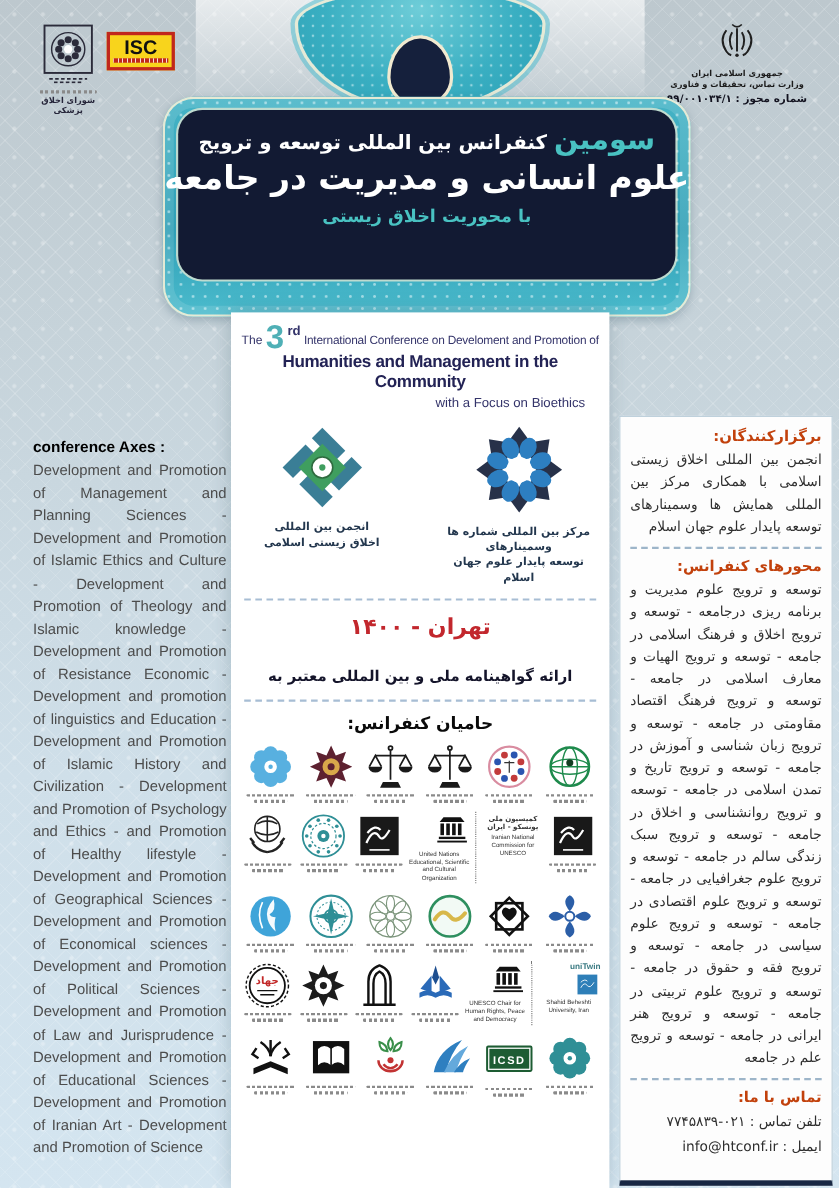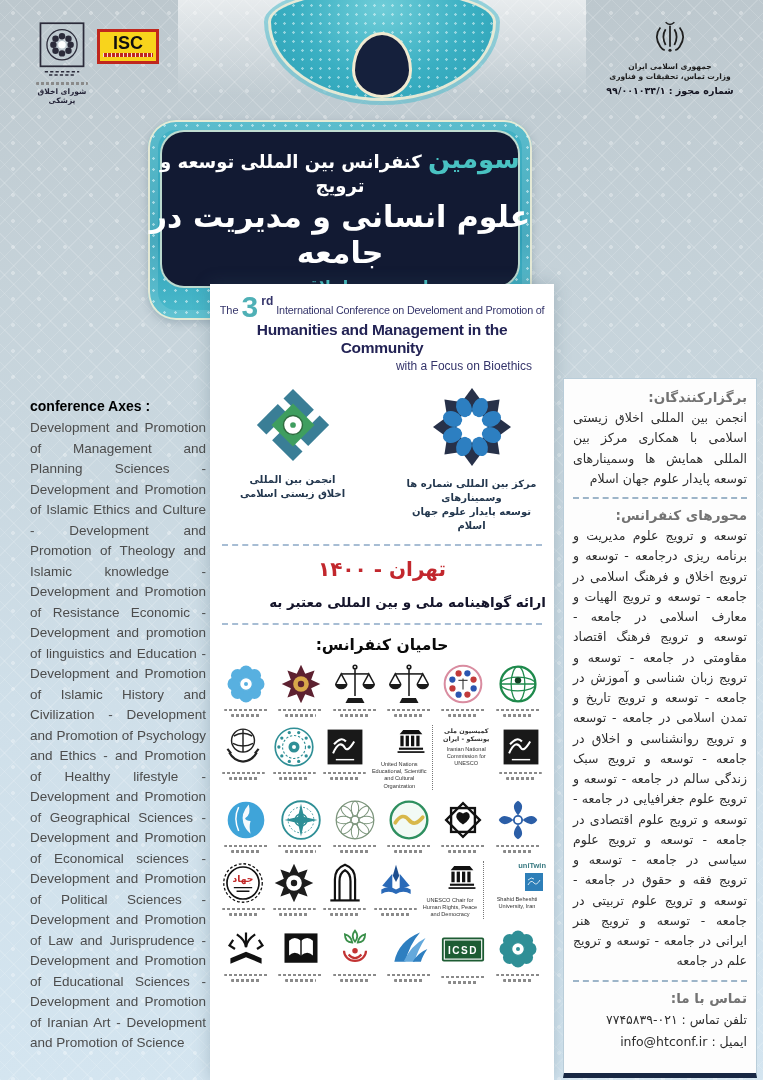--- a/index.html
+++ b/index.html
@@ -32,23 +32,23 @@
   
   .medallion{position:absolute;left:271px;top:-8px;width:222px;height:106px;
     background:radial-gradient(ellipse at 50% 15%,#6fcdd8 0%,#3aafc2 55%,#2b9fb4 100%);
     border-radius:48% 48% 50% 50% / 28% 28% 72% 72%;
     box-shadow:0 0 0 3px rgba(244,238,214,.85),0 0 0 7px rgba(78,188,204,.55);}
   .medallion::before{content:"";position:absolute;inset:0;border-radius:inherit;
     background-image:radial-gradient(rgba(240,252,253,.5) 1px,transparent 1.5px);background-size:9px 9px;}
   .medallion::after{content:"";position:absolute;left:50%;top:40px;transform:translateX(-50%);
     width:54px;height:60px;background:#15203c;border:3px solid #f1ead0;
     border-radius:50% 50% 50% 50% / 58% 58% 42% 42%;}
-  .frame{position:absolute;left:148px;top:88px;width:384px;height:200px;border-radius:28px;
+  .frame{position:absolute;left:148px;top:88px;width:480px;height:200px;border-radius:28px;
     background:linear-gradient(180deg,#45b4c6,#2f9fb6 60%,#4cbccd);
-    box-shadow:inset 0 0 0 2px rgba(244,238,214,.9),inset 0 0 0 10px rgba(255,255,255,.12),0 3px 8px rgba(40,70,90,.25);margin-top:32px;}
+    box-shadow:inset 0 0 0 2px rgba(244,238,214,.9),inset 0 0 0 10px rgba(255,255,255,.12),0 3px 8px rgba(40,70,90,.25);}
   .frame::before{content:"";position:absolute;inset:0;border-radius:inherit;
     background-image:radial-gradient(rgba(236,250,252,.55) 1px,transparent 1.5px);background-size:11px 11px;}
   .navy{position:absolute;left:14px;right:14px;top:12px;bottom:34px;background:#121a33;
     border-radius:22px;box-shadow:0 0 0 2px rgba(244,238,214,.7);}
   .title{position:absolute;left:0;right:0;top:24px;text-align:center;direction:rtl;color:#fff;}
   .t1{font-size:18px;font-weight:bold;line-height:1.2;}
   .t1 .hl{color:#49c2c2;font-size:26px;}
   .t2{font-size:30px;font-weight:bold;line-height:1.2;margin-top:2px;letter-spacing:-.5px;}
   .t3{font-size:16px;font-weight:bold;color:#49c2c2;margin-top:6px;}
 
@@ -69,22 +69,22 @@
   .eline1{font-size:10.8px;padding-bottom:2px;letter-spacing:-.2px;}
   .eline2{font-size:15.5px;font-weight:bold;color:#232355;margin-top:3px;letter-spacing:-.3px;}
   .eline3{font-size:12px;text-align:right;padding-right:14px;margin-top:2px;}
   .orgs{display:flex;justify-content:center;gap:30px;margin-top:14px;}
   .org{width:150px;text-align:center;}
   .org .cap{font-size:10px;font-weight:bold;color:#23374e;line-height:1.4;margin-top:6px;direction:rtl;}
   .sep{border:none;border-top:2px dashed #a7bdd4;margin:11px 4px;}
   .city{font-size:20px;font-weight:bold;color:#c2272d;text-align:center;margin-top:4px;direction:rtl;}
   .site{font-size:22px;font-weight:bold;color:#263a6b;text-align:center;letter-spacing:4px;
     margin-top:5px;font-family:"Liberation Sans",sans-serif;}
-  .cert{font-size:13.5px;font-weight:bold;color:#14142a;text-align:right;direction:rtl;
-    line-height:1.5;margin-top:11px;}
+  .cert{font-size:13.5px;font-weight:bold;color:#14142a;text-align:center;direction:rtl;
+    line-height:1.5;margin-top:24px;}
   .sphead{font-size:15.5px;font-weight:bold;color:#0a0a0a;text-align:center;direction:rtl;margin-top:6px;}
   .grid{margin-top:8px;}
   .sp-row{display:flex;justify-content:space-evenly;align-items:flex-start;margin-bottom:8px;}
   .sp{display:flex;flex-direction:column;align-items:center;width:52px;}
   .sp.wide{width:126px;}
   .sp svg{display:block;}
   .sqg{height:2.5px;width:85%;border-radius:1px;margin-top:3px;
     background:repeating-linear-gradient(90deg,#8a8a8a 0 3px,transparent 3px 5px);}
   .sqg.s2{width:58%;}
   .cap5{font-size:5.6px;color:#333;text-align:center;line-height:1.3;margin-top:2px;
@@ -92,21 +92,21 @@
   .cap5.fa{direction:rtl;font-family:"DejaVu Sans",sans-serif;font-size:6.4px;font-weight:bold;}
   .upair{display:flex;align-items:flex-start;justify-content:center;gap:4px;}
   .ucol{display:flex;flex-direction:column;align-items:flex-end;width:58px;}
   .udiv{width:0;border-left:1px dotted #777;align-self:stretch;}
   .unit{font-size:7.5px;font-weight:bold;color:#3a7a82;font-family:"Liberation Sans",sans-serif;}
 
   
   .rpanel{position:absolute;left:563px;top:378px;width:194px;height:700px;background:#fdfdfd;
     border:1px solid #b9cdd9;border-bottom:5px solid #182743;box-sizing:border-box;
     padding:10px 9px;direction:rtl;font-size:12.5px;color:#2e2e2e;overflow:hidden;}
-  .rpanel h4{font-size:13.5px;color:#737373;margin:0 0 3px;font-weight:bold;}
+  .rpanel h4{font-size:13.5px;color:#c2410c;margin:0 0 3px;font-weight:bold;}
   .rpanel p{margin:0;line-height:1.62;text-align:justify;}
   .rsep{border:none;border-top:2px dashed #9db5c9;margin:8px 0;}
   .cline{line-height:1.8;}
 </style>
 </head>
 <body>
 
 <div class="poster">
   <div class="topfade"></div>
 

